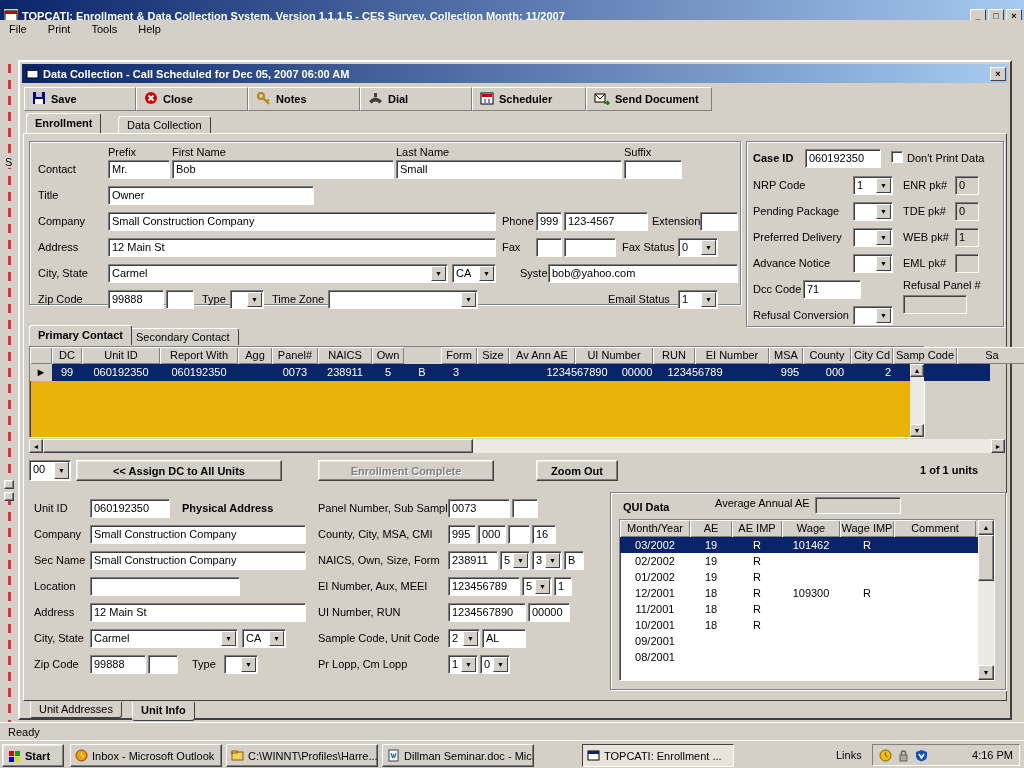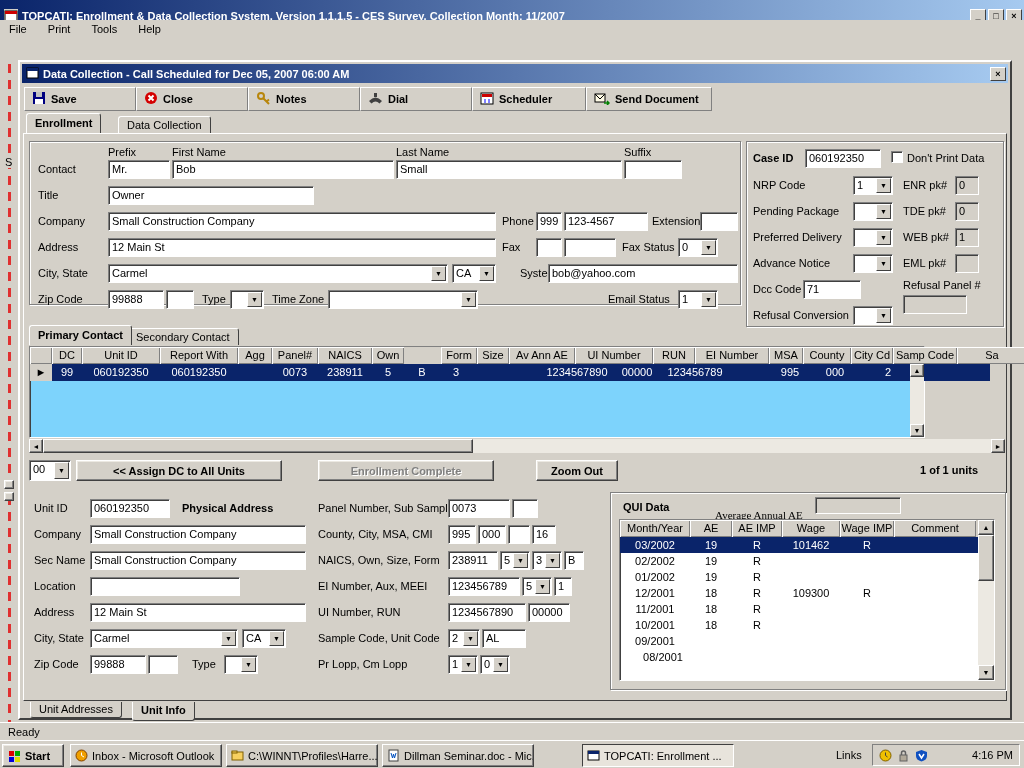--- a/index.html
+++ b/index.html
@@ -255,21 +255,21 @@
         <span class="lbl" style="left:6px;top:167px;">Refusal Conversion</span>
         <div class="field combo" style="left:106px;top:164px;width:40px;">
           <span></span>
           <span class="cbtn">▼</span>
         </div>
       </div>
 
       <div class="tab active" style="left:5px;top:191px;">Primary Contact</div>
       <div class="tab" style="left:103px;top:194px;">Secondary Contact</div>
 
-      <div class="sunken" style="position:absolute;left:5px;top:212px;width:896px;height:92px;background:#7dd3fc;">
+      <div class="sunken" style="position:absolute;left:5px;top:212px;width:896px;height:92px;background:#eab308;">
         <div style="display:flex;width:100%;background:#d4d0c8;">
           <span class="hc" style="width:22px;"></span>
           <span class="hc" style="width:30px;">DC</span>
           <span class="hc" style="width:78px;">Unit ID</span>
           <span class="hc" style="width:78px;">Report With</span>
           <span class="hc" style="width:34px;">Agg</span>
           <span class="hc" style="width:46px;">Panel#</span>
           <span class="hc" style="width:54px;">NAICS</span>
           <span class="hc" style="width:32px;">Own</span>
           <span class="hc" style="width:36px;margin-left:37px;">Form</span>
@@ -407,21 +407,21 @@
         <span>1</span>
         <span class="cbtn">▼</span>
       </div>
       <div class="field combo" style="left:456px;top:521px;width:30px;">
         <span>0</span>
         <span class="cbtn">▼</span>
       </div>
 
       <div class="frame" style="left:586px;top:358px;width:396px;height:198px;">
         <span class="lbl b" style="left:12px;top:8px;">QUI Data</span>
-        <span class="lbl" style="left:104px;top:16px;font-family:Liberation Serif, serif;">Average Annual AE</span>
+        <span class="lbl" style="left:104px;top:4px;">Average Annual AE</span>
         <div class="field gray" style="left:204px;top:4px;width:86px;height:17px;"></div>
 
         <div class="sunken" style="position:absolute;left:8px;top:26px;width:376px;height:162px;background:#fff;">
           <div style="display:flex;width:100%;background:#d4d0c8;">
             <span class="hc" style="width:70px;">Month/Year</span>
             <span class="hc" style="width:42px;">AE</span>
             <span class="hc" style="width:50px;">AE IMP</span>
             <span class="hc" style="width:58px;">Wage</span>
             <span class="hc" style="width:54px;">Wage IMP</span>
             <span class="hc" style="width:82px;">Comment</span>
@@ -475,21 +475,21 @@
               <span class="qcell" style="width:82px;"></span>
           </div>
           <div style="display:flex;width:358px;">
             <span class="qcell" style="width:70px;text-align:center;">09/2001</span>
               <span class="qcell" style="width:42px;"></span>
               <span class="qcell" style="width:50px;"></span>
               <span class="qcell" style="width:58px;"></span>
               <span class="qcell" style="width:54px;"></span>
               <span class="qcell" style="width:82px;"></span>
           </div>
-          <div style="display:flex;width:310px;margin-left:8px;">
+          <div style="display:flex;width:310px;">
             <span class="qcell" style="width:70px;">08/2001</span>
               <span class="qcell" style="width:42px;"></span>
               <span class="qcell" style="width:50px;"></span>
               <span class="qcell" style="width:58px;"></span>
               <span class="qcell" style="width:54px;"></span>
               <span class="qcell" style="width:82px;"></span>
           </div>
           <div class="track" style="position:absolute;right:0;top:0;bottom:0;width:16px;">
             <span class="sb" style="position:absolute;top:0;left:0;width:16px;height:15px;">▲</span>
             <span class="sb" style="position:absolute;bottom:0;left:0;width:16px;height:15px;">▼</span>

